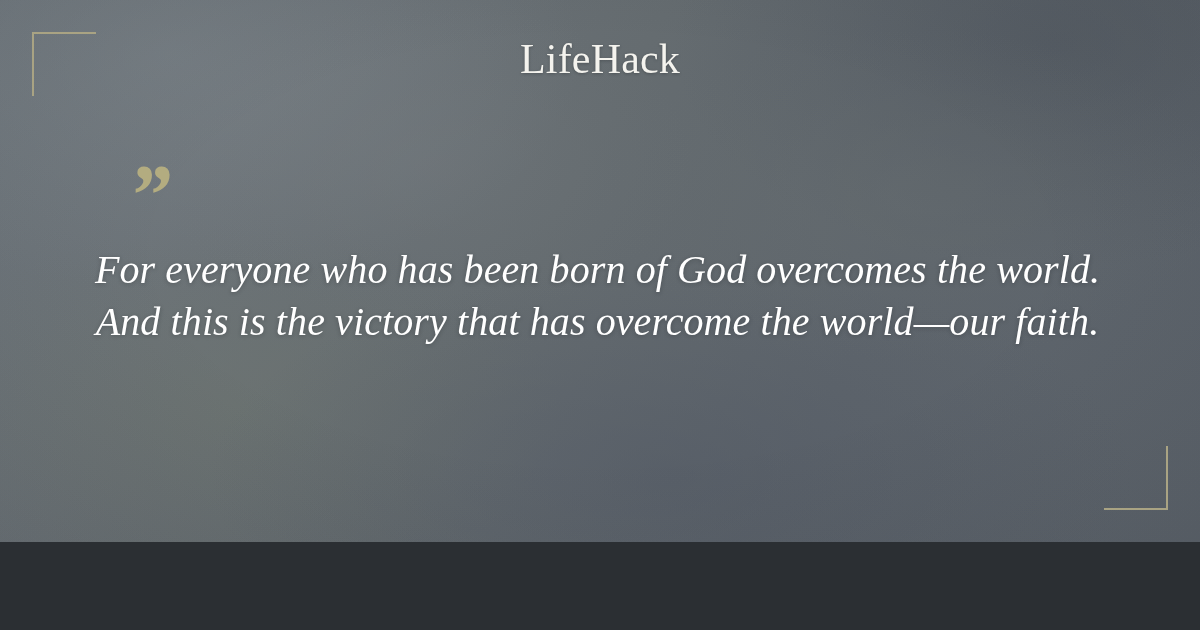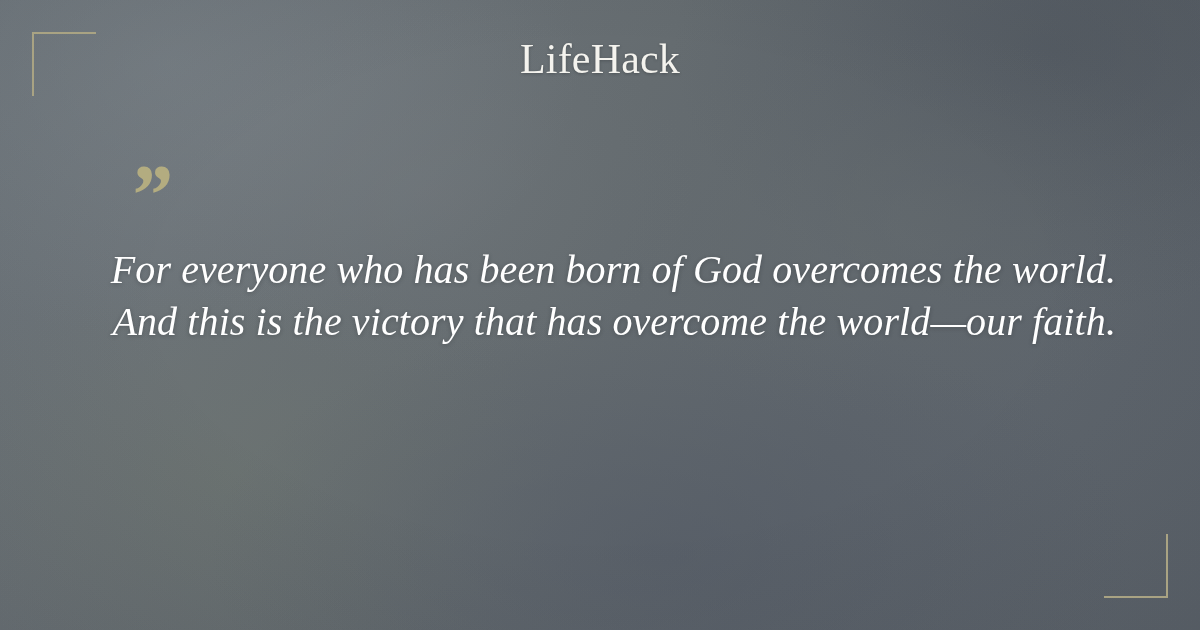--- a/index.html
+++ b/index.html
@@ -5,21 +5,21 @@
 <style>
   html, body {
     margin: 0;
     padding: 0;
     background: #2b2f33;
   }
 
   .card {
     position: relative;
     width: 1200px;
-    height: 630px;
+    height: 542px;
     overflow: hidden;
     background-color: #14532d;
     font-family: "Liberation Serif", "DejaVu Serif", serif;
     -webkit-font-smoothing: antialiased;
   }
 
   
   .bg-layer {
     position: absolute;
     inset: 0;
@@ -129,21 +129,21 @@
     font-weight: 700;
     user-select: none;
   }
 
   
   .quote-block {
     position: absolute;
     left: 79px;
     right: 84px;
     top: 244px;
-    text-align: right;
+    text-align: center;
   }
   .quote-text {
     margin: 0;
     font-style: italic;
     font-weight: 400;
     font-size: 40px;
     line-height: 52px;
     color: #ffffff;
     letter-spacing: 0.1px;
     text-shadow: 0 1px 4px rgba(20,24,28,0.28);

